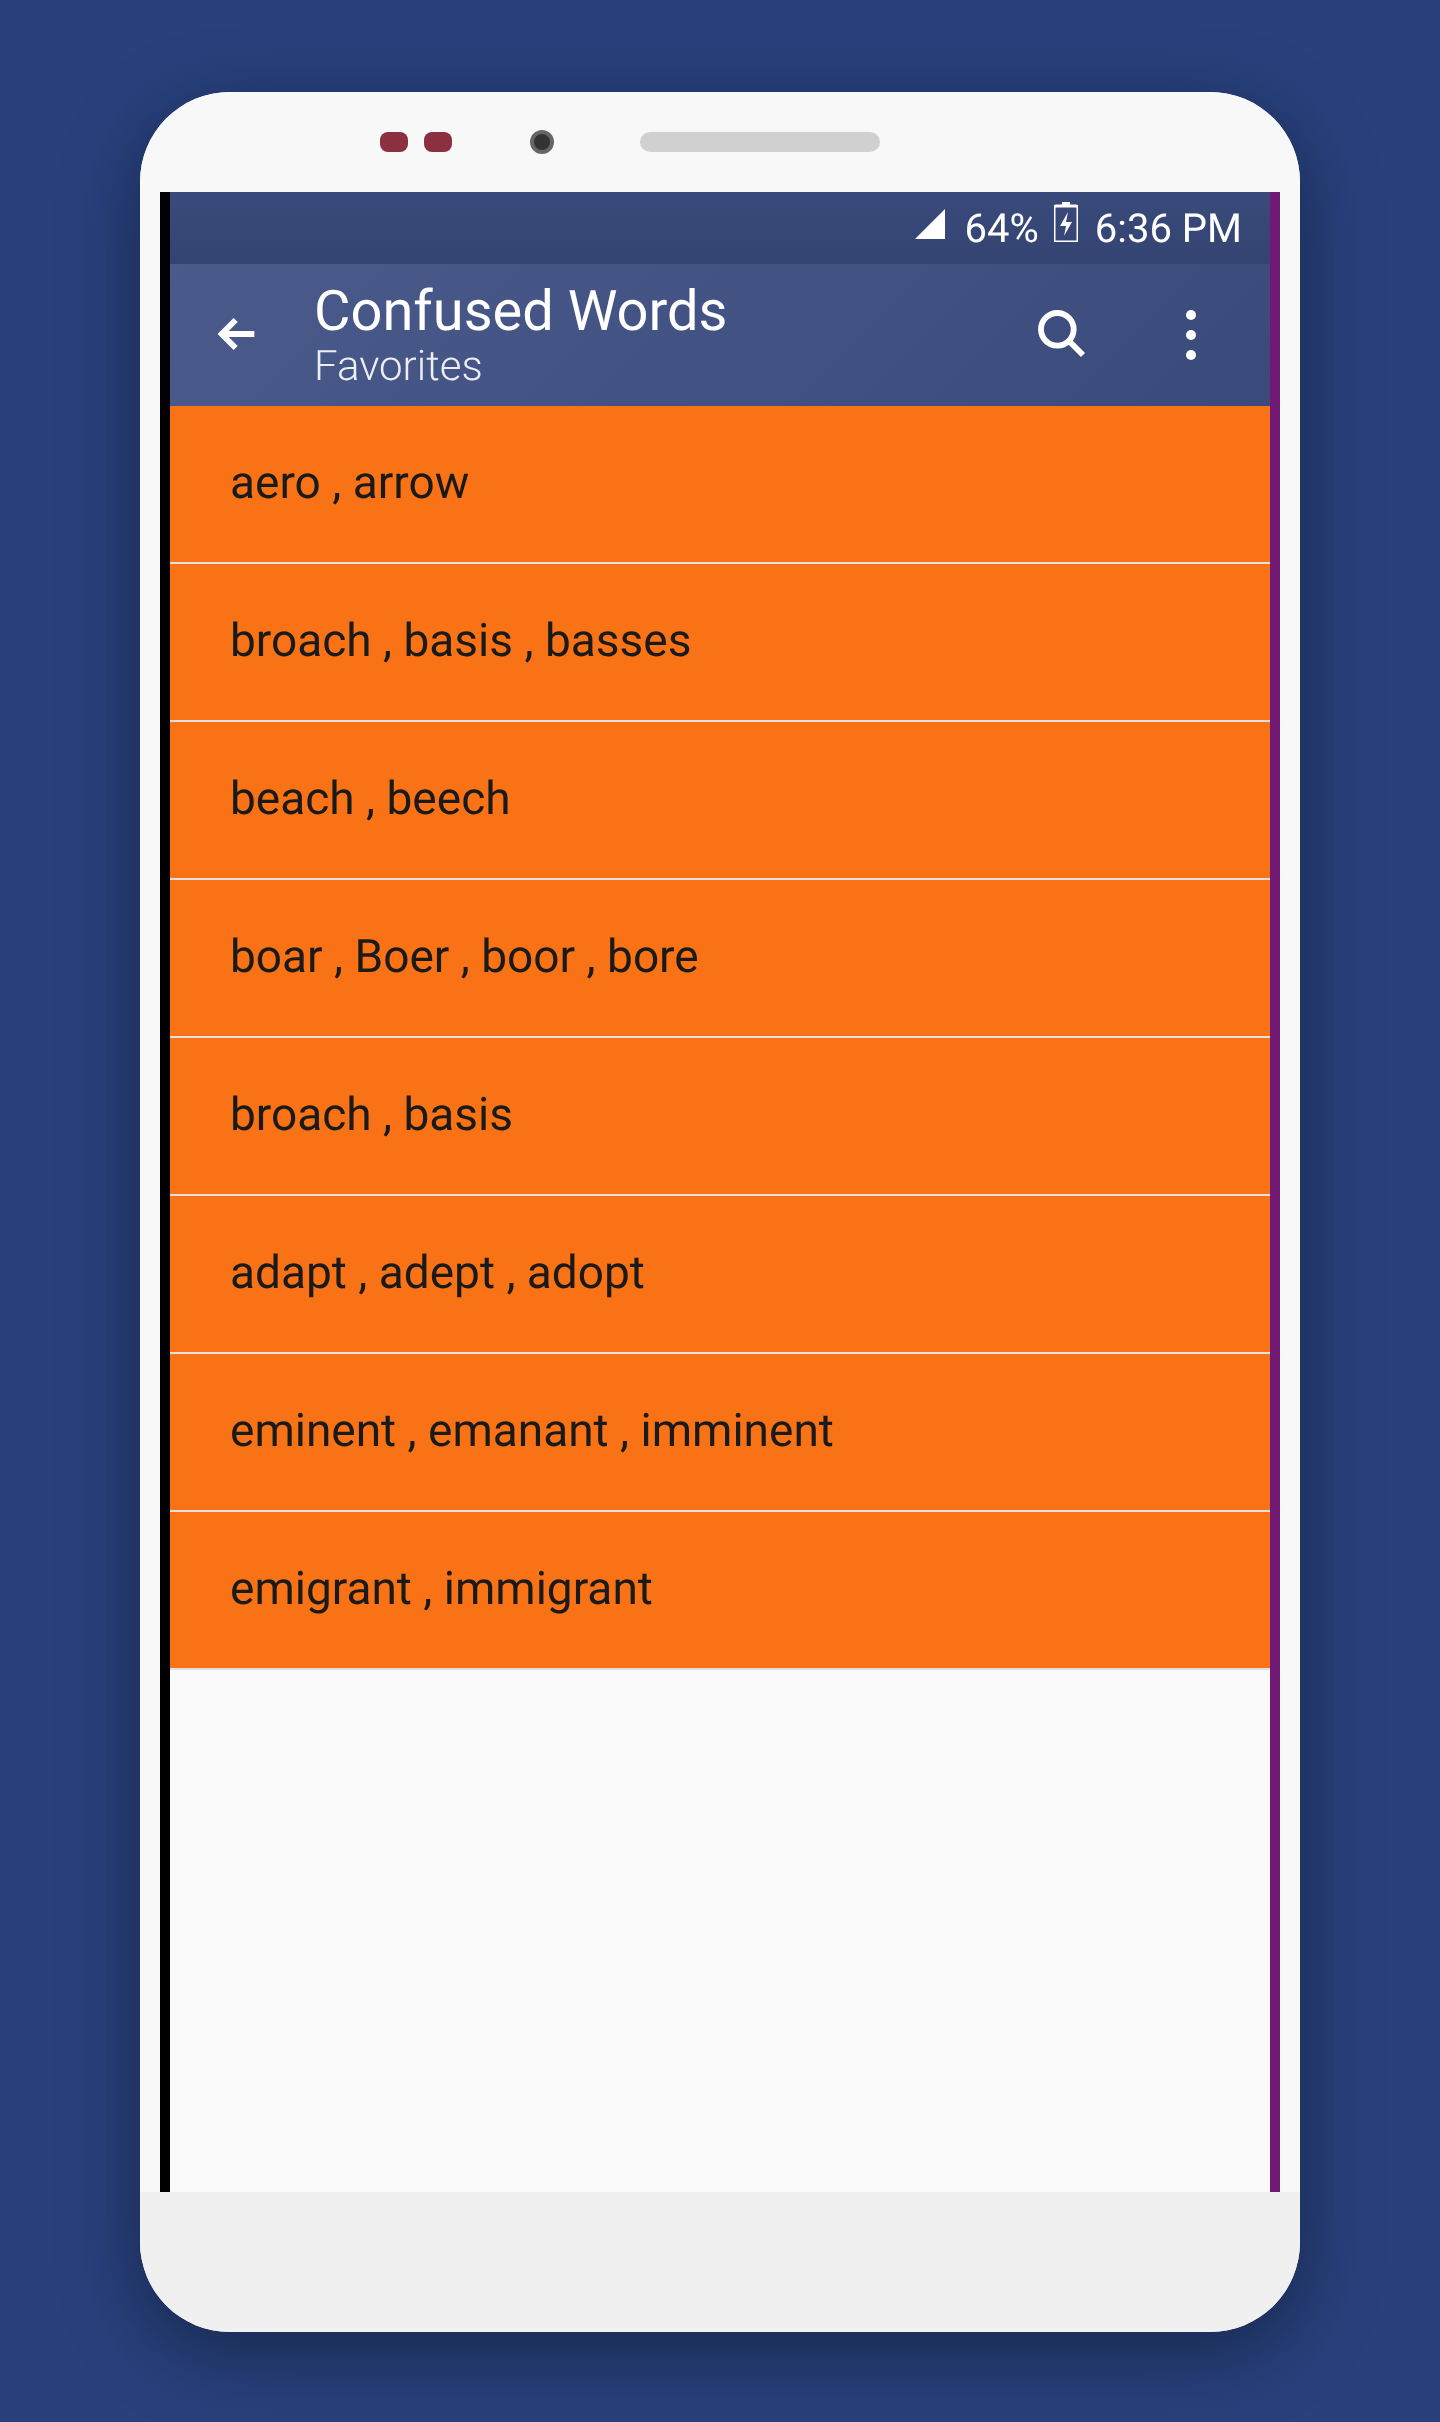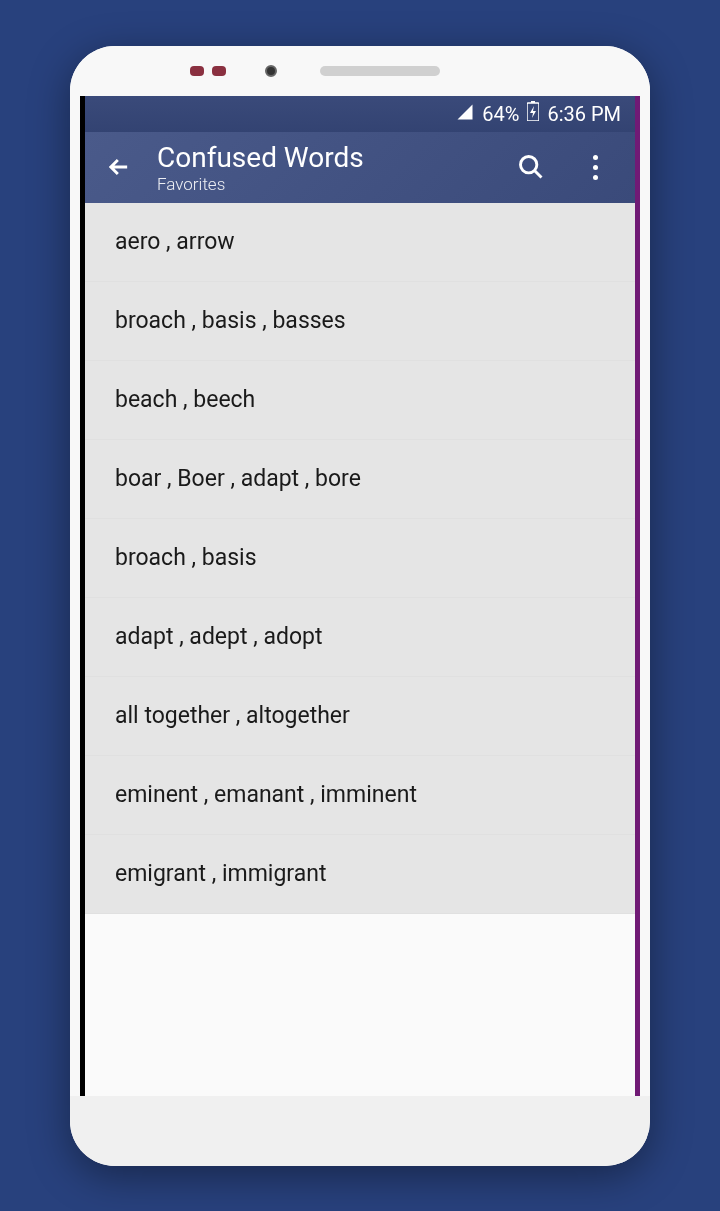--- a/index.html
+++ b/index.html
@@ -118,21 +118,21 @@
       flex: 1;
       color: #fff;
     }
     
     .app-title {
       font-size: 28px;
       font-weight: 400;
     }
     
     .app-subtitle {
-      font-size: 17px;
+      font-size: 21px;
       font-weight: 300;
       opacity: 0.9;
     }
     
     .search-btn, .menu-btn {
       color: #fff;
       display: flex;
       align-items: center;
       justify-content: center;
       width: 40px;
@@ -145,21 +145,21 @@
     }
     
     .list-item {
       height: 79px;
       display: flex;
       align-items: center;
       padding: 0 30px;
       border-bottom: 1px solid #e0e0e0;
       font-size: 23px;
       color: #1a1a1a;
-      background: #e5e5e5;
+      background: #f97316;
     }
     
     .phone-bottom {
       height: 70px;
       background: #f0f0f0;
     }
     
     .dots {
       display: flex;
       flex-direction: column;
@@ -233,30 +233,27 @@
       <div class="list-item">
           <span>aero , arrow</span>
         </div>
       <div class="list-item">
           <span>broach , basis , basses</span>
         </div>
       <div class="list-item">
           <span>beach , beech</span>
         </div>
       <div class="list-item">
-          <span>boar , Boer , adapt , bore</span>
+          <span>boar , Boer , boor , bore</span>
         </div>
       <div class="list-item">
           <span>broach , basis</span>
         </div>
       <div class="list-item">
           <span>adapt , adept , adopt</span>
-        </div>
-      <div class="list-item">
-          <span>all together , altogether</span>
         </div>
       <div class="list-item">
           <span>eminent , emanant , imminent</span>
         </div>
       <div class="list-item">
           <span>emigrant , immigrant</span>
         </div>
     </div>
   </div>
 

